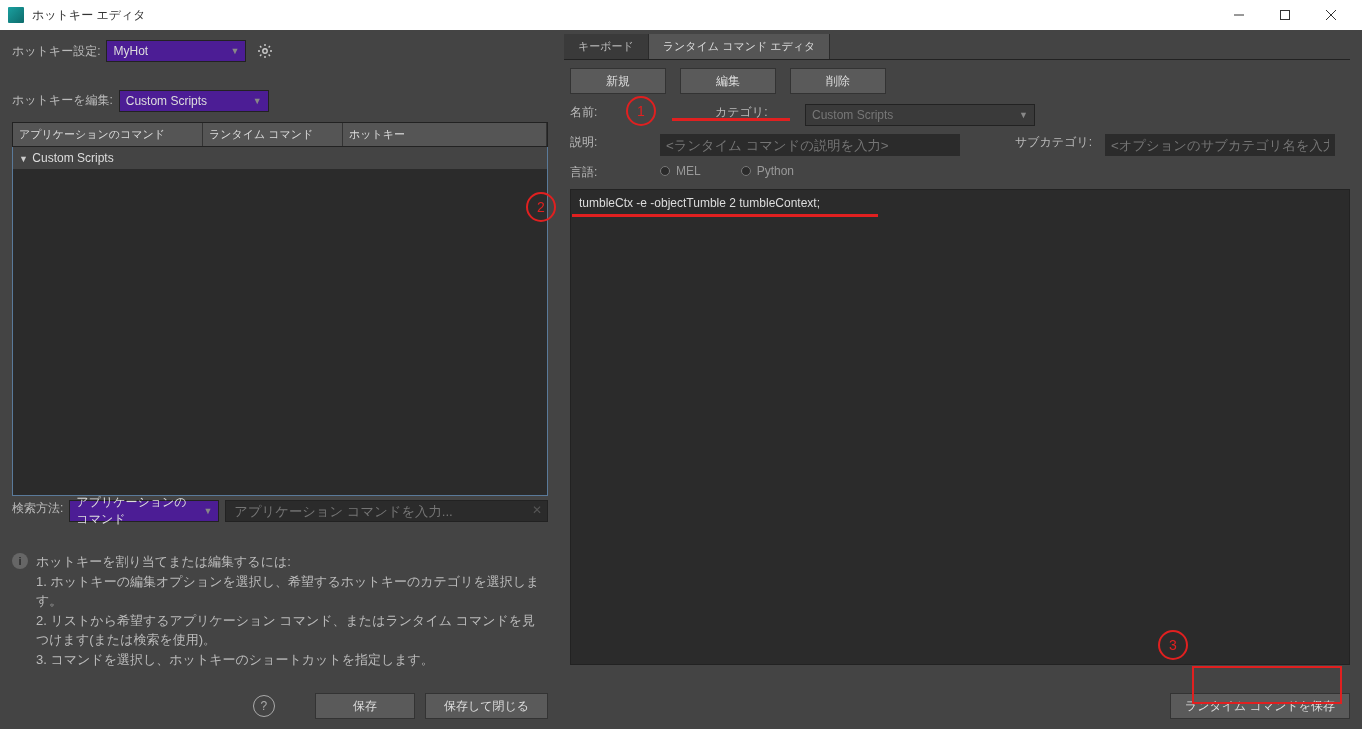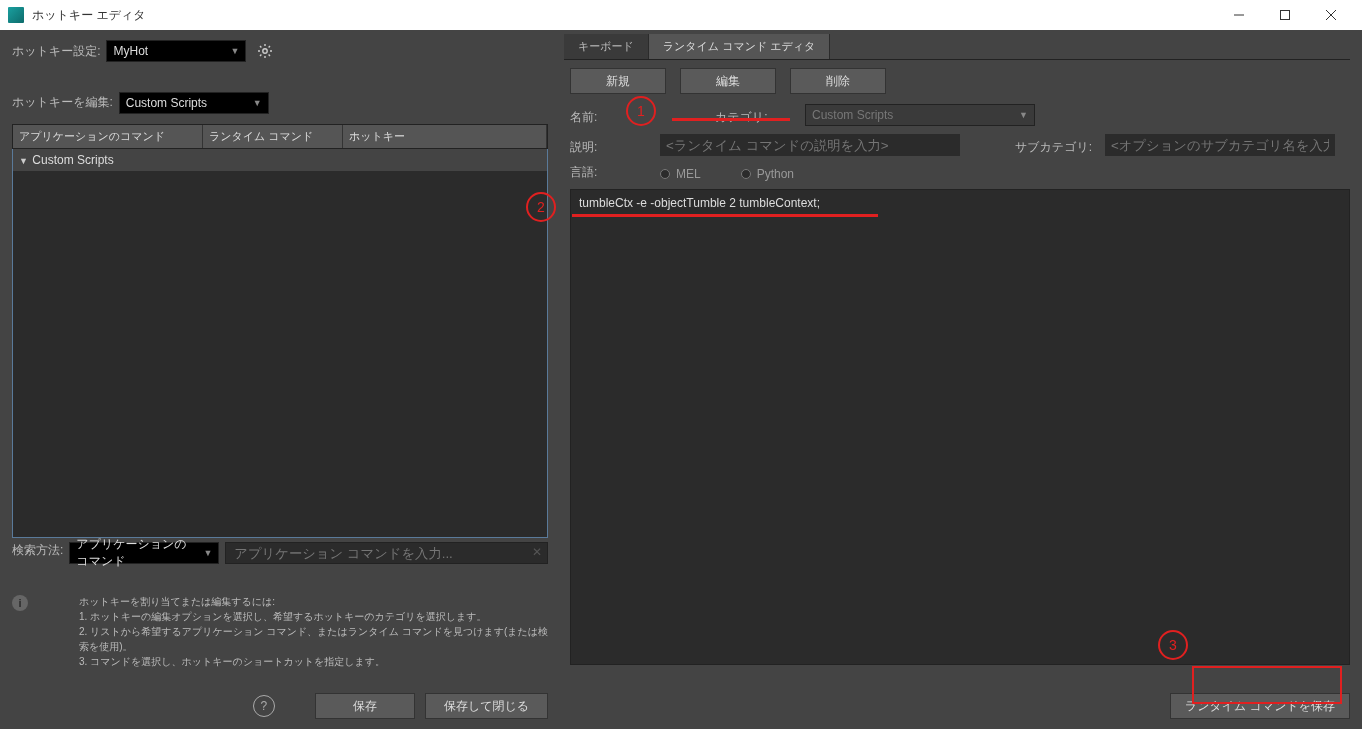--- a/index.html
+++ b/index.html
@@ -12,57 +12,57 @@
 .win-btn { width: 46px; height: 30px; display: flex; align-items: center; justify-content: center; color: #333; }
 
 
 .main { display: flex; height: calc(100% - 30px); background: #444444; }
 .left-panel { width: 560px; padding: 10px 12px; display: flex; flex-direction: column; }
 .right-panel { flex: 1; padding: 4px 12px 10px 4px; display: flex; flex-direction: column; }
 
 
 .row { display: flex; align-items: center; margin-bottom: 10px; }
 .label { color: #bbbbbb; margin-right: 6px; white-space: nowrap; }
-.select { background: #000000; border: 1px solid #222; color: #ddd; height: 22px; padding: 0 6px; display: flex; align-items: center; justify-content: space-between; }
+.select { background: #4c1d95; border: 1px solid #222; color: #ddd; height: 22px; padding: 0 6px; display: flex; align-items: center; justify-content: space-between; }
 .select .chev { color: #888; font-size: 9px; margin-left: 6px; }
 .gear { width: 22px; height: 22px; display: flex; align-items: center; justify-content: center; margin-left: 8px; color: #ccc; }
 .table-head { display: flex; background: #444; border: 1px solid #222; }
 .table-head > div { padding: 4px 6px; background: #555; border-right: 1px solid #333; font-size: 11px; color: #ddd; }
 .tree-area { height: 390px; border: 1px solid #5a7a9a; background: #2b2b2b; border-top: none; }
 .tree-row { padding: 4px 6px; color: #ddd; background: #444; }
 .tree-row .arrow { display:inline-block; width:10px; color:#ccc; font-size:9px; }
 
 
 .search-row { display: flex; margin-top: 4px; }
 .search-input { flex: 1; background: #2b2b2b; border: 1px solid #222; height: 22px; color: #888; padding: 0 6px 0 22px; position: relative; }
 .search-wrap { position: relative; flex: 1; margin-left: 6px; }
 .search-wrap .mag { position: absolute; left: 6px; top: 3px; color: #888; font-size: 12px; }
 .clear-x { position: absolute; right: 6px; top: 3px; color: #555; font-size: 12px; }
 
 
 .help-block { margin-top: 30px; display: flex; gap: 8px; }
 .info-icon { width: 16px; height: 16px; border-radius: 50%; background: #666; color: #2b2b2b; display: flex; align-items: center; justify-content: center; font-size: 11px; font-weight: bold; flex-shrink: 0; margin-top: 1px; }
-.help-lines { color: #bbb; line-height: 1.5; font-size: 10px; margin-left: 43px; }
+.help-lines { color: #bbb; line-height: 1.5; font-size: 13px; }
 
 
 .bottom-btns { display: flex; gap: 10px; margin-top: 24px; align-items:center; justify-content:flex-end; }
 .btn { background: #5a5a5a; border: 1px solid #333; color: #ddd; height: 26px; padding: 0 18px; display: flex; align-items: center; justify-content: center; min-width: 100px; }
 .help-q { width: 22px; height: 22px; border: 1.5px solid #aaa; border-radius: 50%; display:flex; align-items:center; justify-content:center; color:#aaa; margin-right:30px; }
 
 
 .tabs { display: flex; border-bottom: 1px solid #222; margin-bottom: 8px; }
 .tab { padding: 5px 14px; background: #3a3a3a; color: #bbb; font-size: 11px; border-right: 1px solid #2b2b2b; }
 .tab.active { background: #555; color: #ddd; }
 
 
 .action-btns { display: flex; gap: 14px; margin-bottom: 10px; padding-left: 6px; }
 .action-btns .btn { min-width: 96px; }
 
 
-.form-row { display: flex; align-items: flex-end; margin-bottom: 8px; padding-left: 6px; }
+.form-row { display: flex; align-items: flex-start; margin-bottom: 8px; padding-left: 6px; }
 .form-row .flabel { width: 90px; color: #bbb; }
 .form-row .flabel2 { width: 90px; color: #bbb; }
 .text-input { background: #2b2b2b; border: none; color: #ddd; height: 22px; padding: 0 6px; }
 .text-input.placeholder { color: #777; font-style: normal; }
 .select-dim { background: #3a3a3a; color: #777; }
 
 
 .radio { display:inline-flex; align-items:center; margin-right: 40px; color:#999; }
 .radio .dot { width:10px; height:10px; border-radius:50%; border:1px solid #777; margin-right:6px; background:#2b2b2b; }
 

